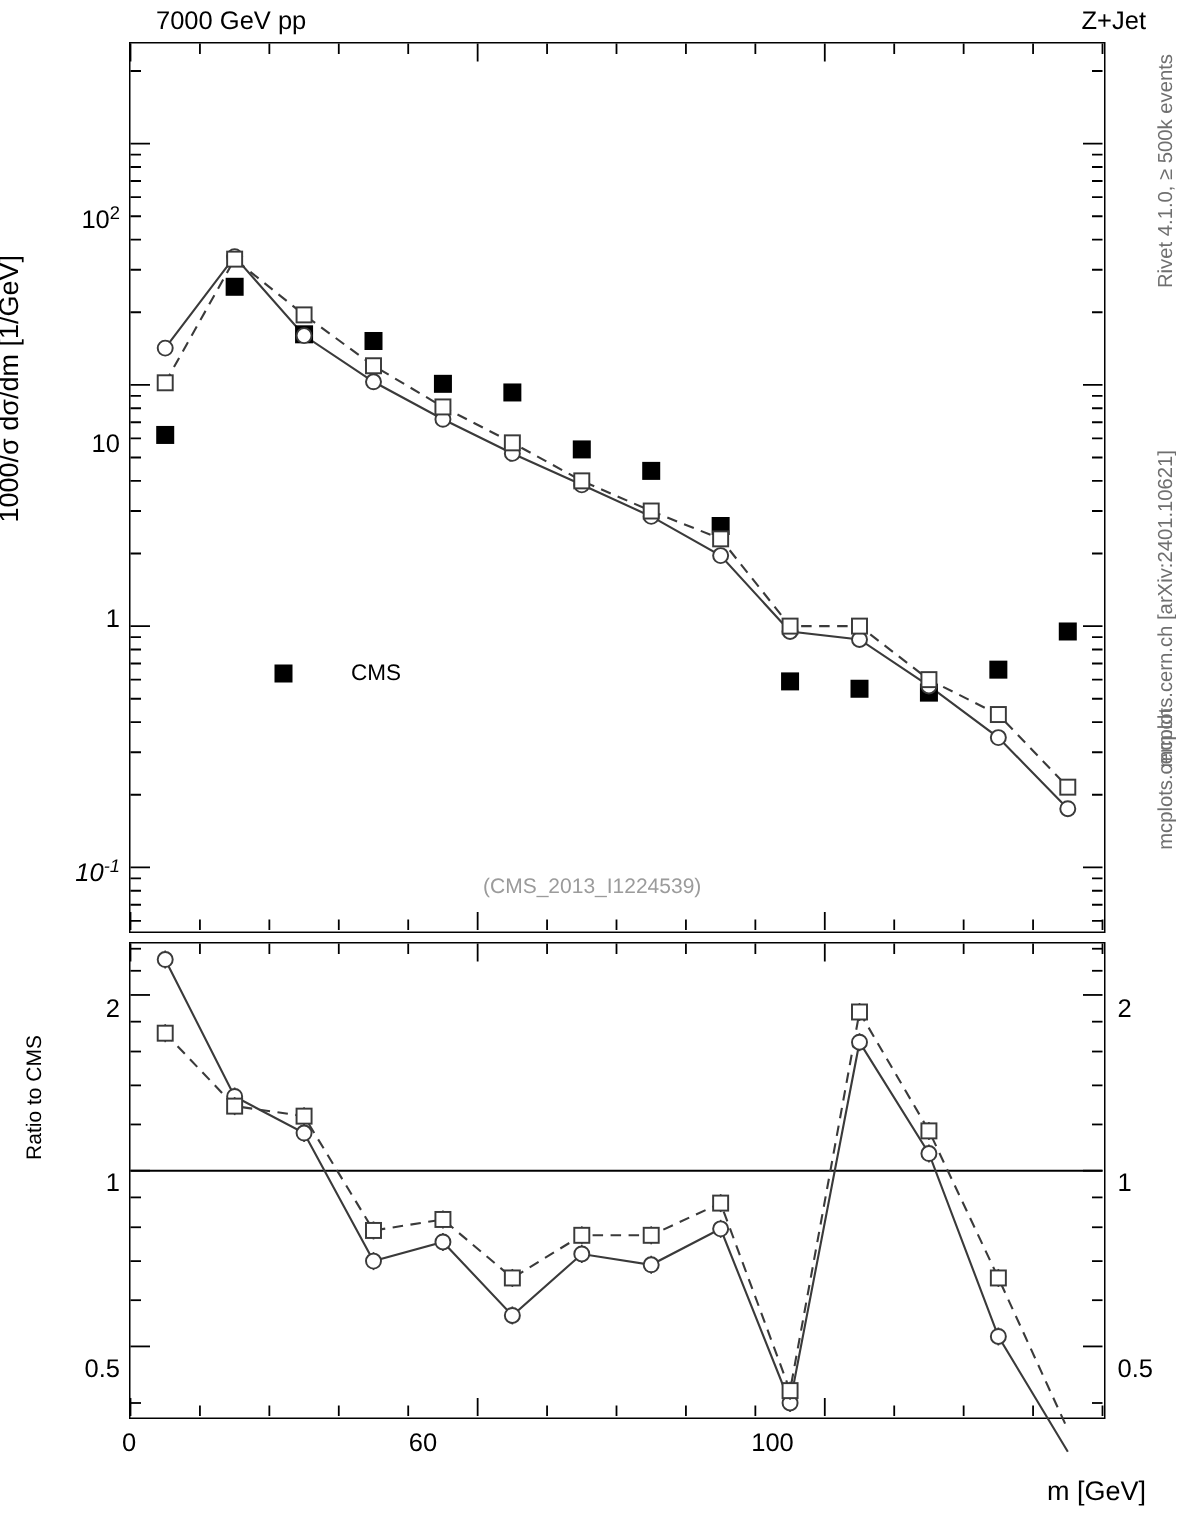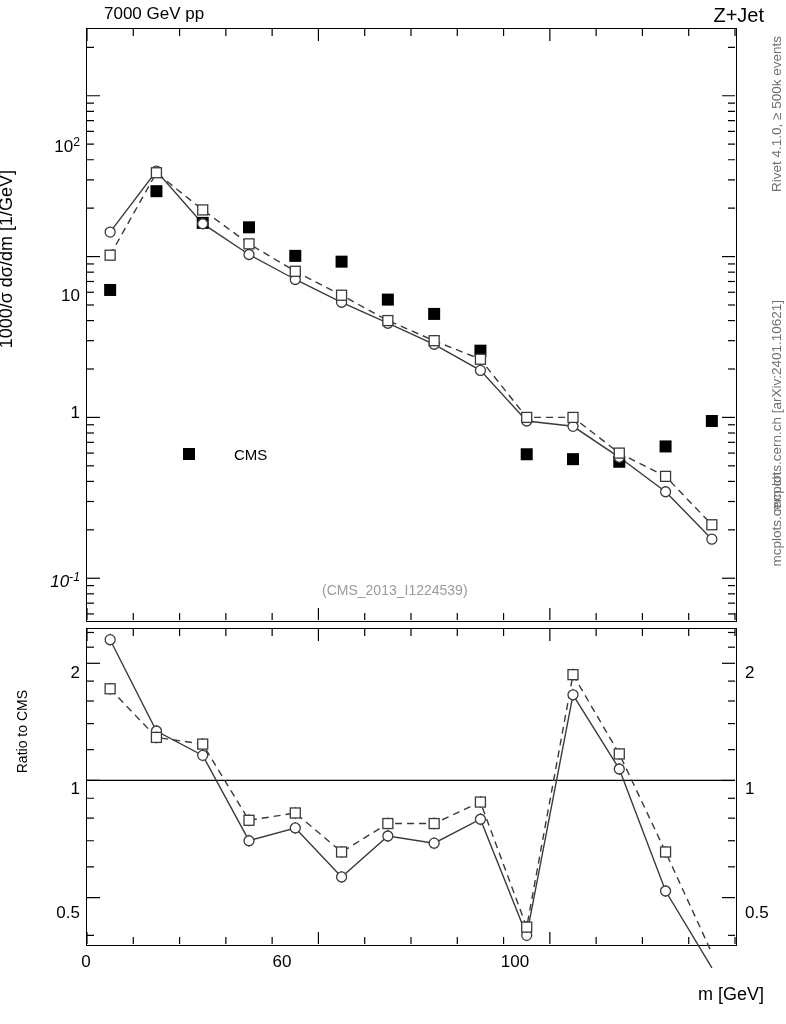--- a/index.html
+++ b/index.html
@@ -1,23 +1,23 @@
 <!DOCTYPE html>
 <html><head>
 <meta charset="utf-8">
 <style>
   html,body{margin:0;padding:0;background:#ffffff;}
   body{width:786px;height:1024px;font-family:"Liberation Sans",sans-serif;color:#000;}
-  #root{position:relative;width:786px;height:1024px;overflow:hidden;border-radius:29px;}
+  #root{position:relative;width:786px;height:1024px;overflow:hidden;}
 
   .txt{position:absolute;white-space:nowrap;}
 
   
   #hdr-left{left:104px;top:4px;font-size:17px;}
-  #hdr-right{right:22px;top:4px;font-size:20px;}
+  #hdr-right{right:22px;top:4px;font-size:17px;}
 
   
   .vert{position:absolute;writing-mode:vertical-rl;transform:rotate(180deg);white-space:nowrap;color:#6f6f6f;font-size:13.5px;}
   #v-rivet{right:2px;top:36px;}
   #v-arxiv{right:2px;top:300px;}
   #v-mcplots{right:2px;top:472px;}
 
   
   #main-panel{position:absolute;left:86px;top:28px;width:651px;height:594px;border:1.5px solid #000;box-sizing:border-box;background:#fff;}
   #ratio-panel{position:absolute;left:86px;top:628px;width:651px;height:318px;border:1.5px solid #000;box-sizing:border-box;background:#fff;}
@@ -34,21 +34,21 @@
   #xtitle{position:absolute;right:22px;top:984px;font-size:18px;}
 
   
   #plot-title{position:absolute;left:0;top:52px;width:786px;text-align:center;font-size:17px;}
 
   
   #watermark{position:absolute;left:322px;top:582px;font-size:14px;color:#9b9b9b;}
 
   
   #legend{position:absolute;left:160px;top:440px;font-size:15px;}
-  .leg-row{display:flex;align-items:center;height:28px;}
+  .leg-row{display:flex;align-items:flex-start;height:28px;}
   .leg-sym{width:64px;height:18px;position:relative;margin-right:10px;}
   .leg-txt{white-space:nowrap;}
 
   svg{position:absolute;left:0;top:0;overflow:visible;}
   .sub{font-size:0.72em;vertical-align:-0.25em;}
   .sup{font-size:0.72em;vertical-align:0.5em;}
 </style>
 </head>
 <body>
 

